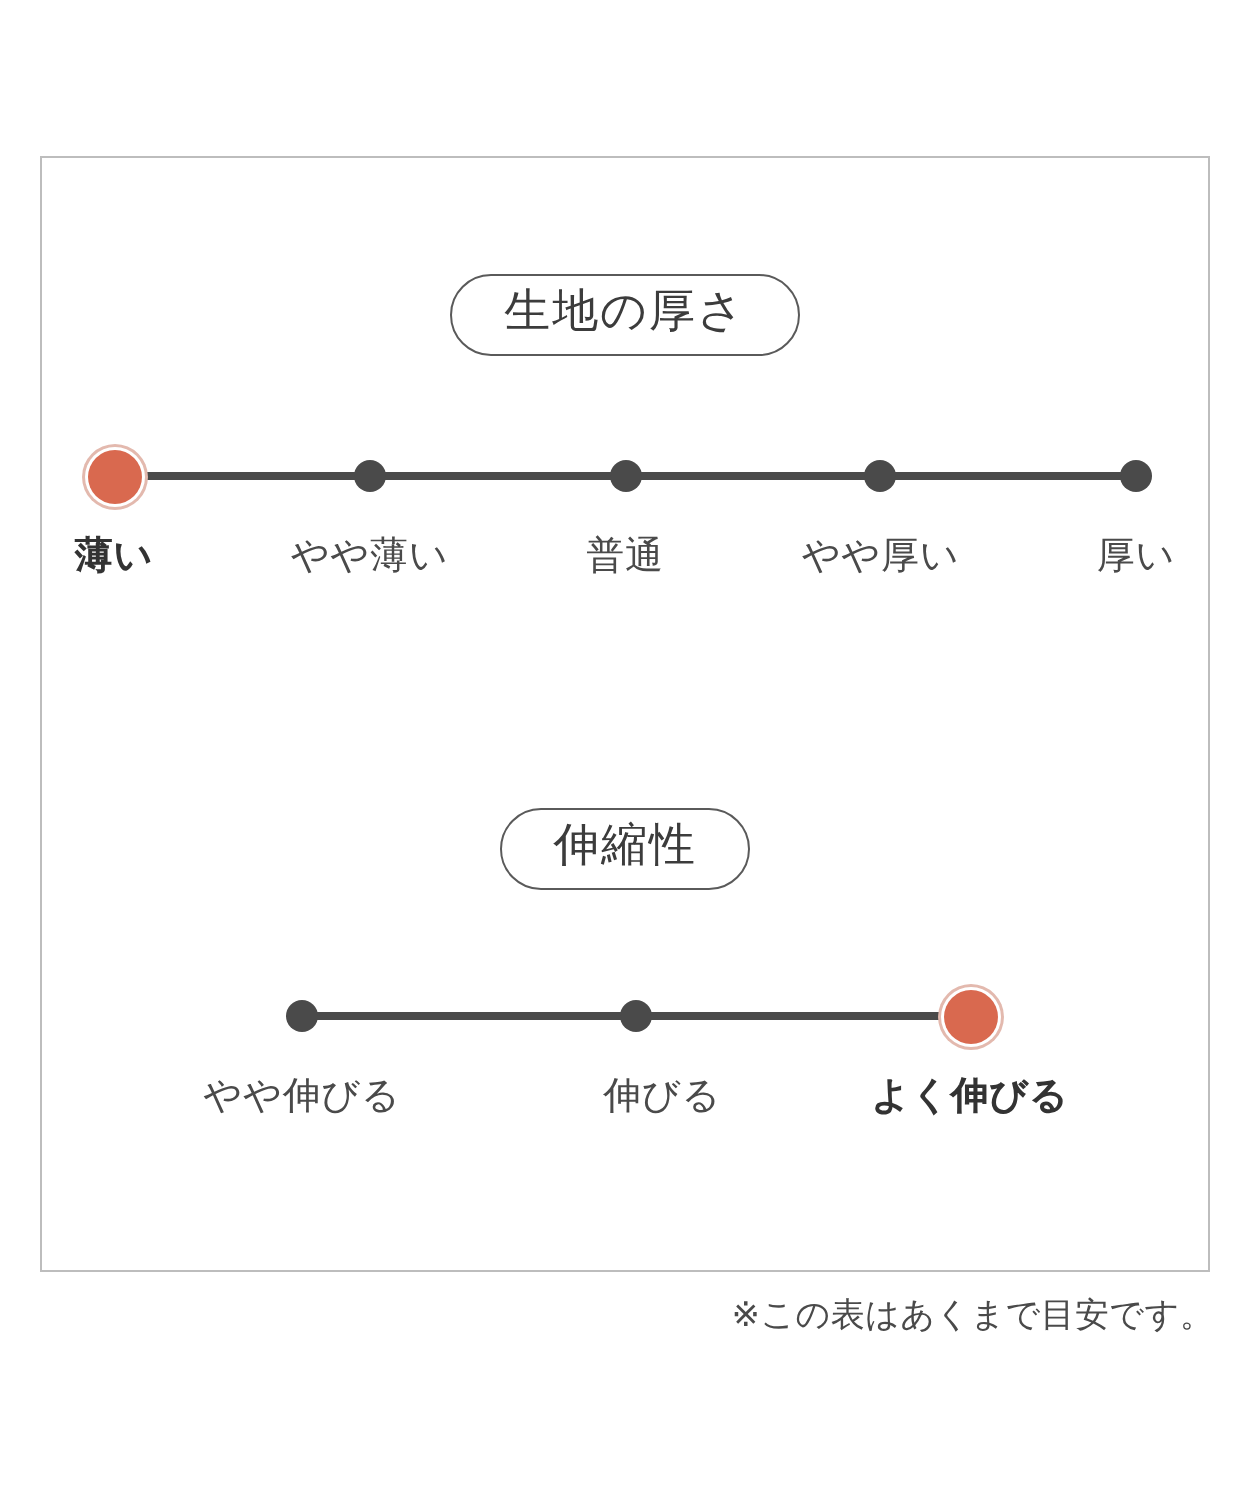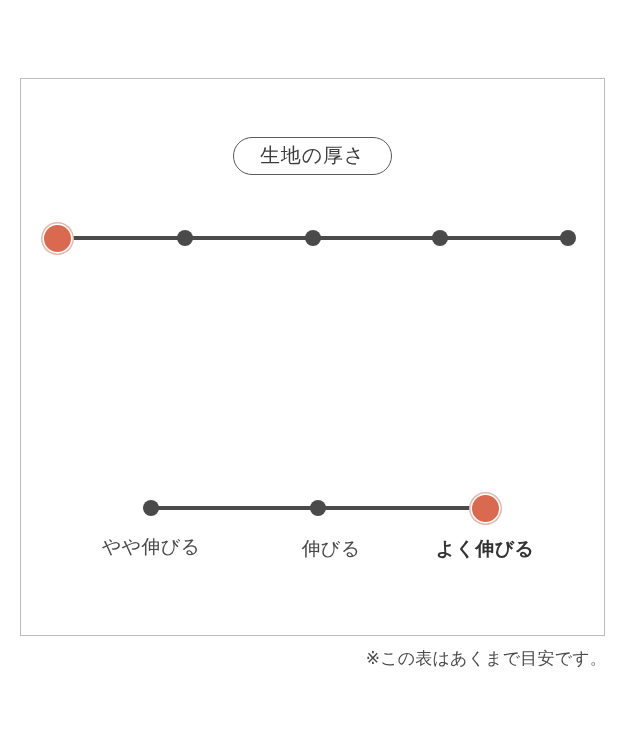--- a/index.html
+++ b/index.html
@@ -32,21 +32,21 @@
     position: absolute;
     left: 0;
     width: 100%;
     display: flex;
     justify-content: center;
   }
   .badge {
     border: 1.6px solid #5a5a5a;
     border-radius: 999px;
     padding: 7px 26px 9px;
-    font-size: 20px;
+    font-size: 23px;
     line-height: 1;
     color: #3c3c3c;
     letter-spacing: 0.04em;
     white-space: nowrap;
     background: #fff;
   }
 
   
   .scale {
     position: absolute;
@@ -122,30 +122,40 @@
 
   <div class="scale" id="scale-thickness" style="left:36px; right:36px; top:151px;">
     <div class="track"></div>
   <div class="point selected" style="left: 0%;"></div>
       <div class="point" style="left: 25%;"></div>
       <div class="point" style="left: 50%;"></div>
       <div class="point" style="left: 75%;"></div>
       <div class="point" style="left: 100%;"></div>
     </div>
 
+  <div class="labels" id="labels-thickness" style="left:36px; right:36px; top:190px;">
+      <div class="label selected" style="left: 0%;">薄い</div>
+      <div class="label" style="left: 25%;">やや薄い</div>
+      <div class="label" style="left: 50%;">普通</div>
+      <div class="label" style="left: 75%;">やや厚い</div>
+      <div class="label" style="left: 100%;">厚い</div>
+    </div>
 
+  <div class="badge-row" style="top:325px;">
+    <span class="badge">伸縮性</span>
+  </div>
 
   <div class="scale" id="scale-stretch" style="left:130px; right:119px; top:421px;">
     <div class="track"></div>
   <div class="point" style="left: 0%;"></div>
       <div class="point" style="left: 50%;"></div>
       <div class="point selected" style="left: 100%;"></div>
     </div>
 
   <div class="labels" id="labels-stretch" style="left:130px; right:119px; top:460px;">
-      <div class="label" style="left: 0%; font-family: Liberation Mono, monospace;">やや伸びる</div>
+      <div class="label" style="left: 0%;">やや伸びる</div>
       <div class="label" style="left: 50%; margin-left: 13px;">伸びる</div>
       <div class="label selected" style="left: 100%; text-align: right;">よく伸びる</div>
     </div>
 
 </div>
 
 <div id="footnote">※この表はあくまで目安です。</div>
 
 </body></html>

